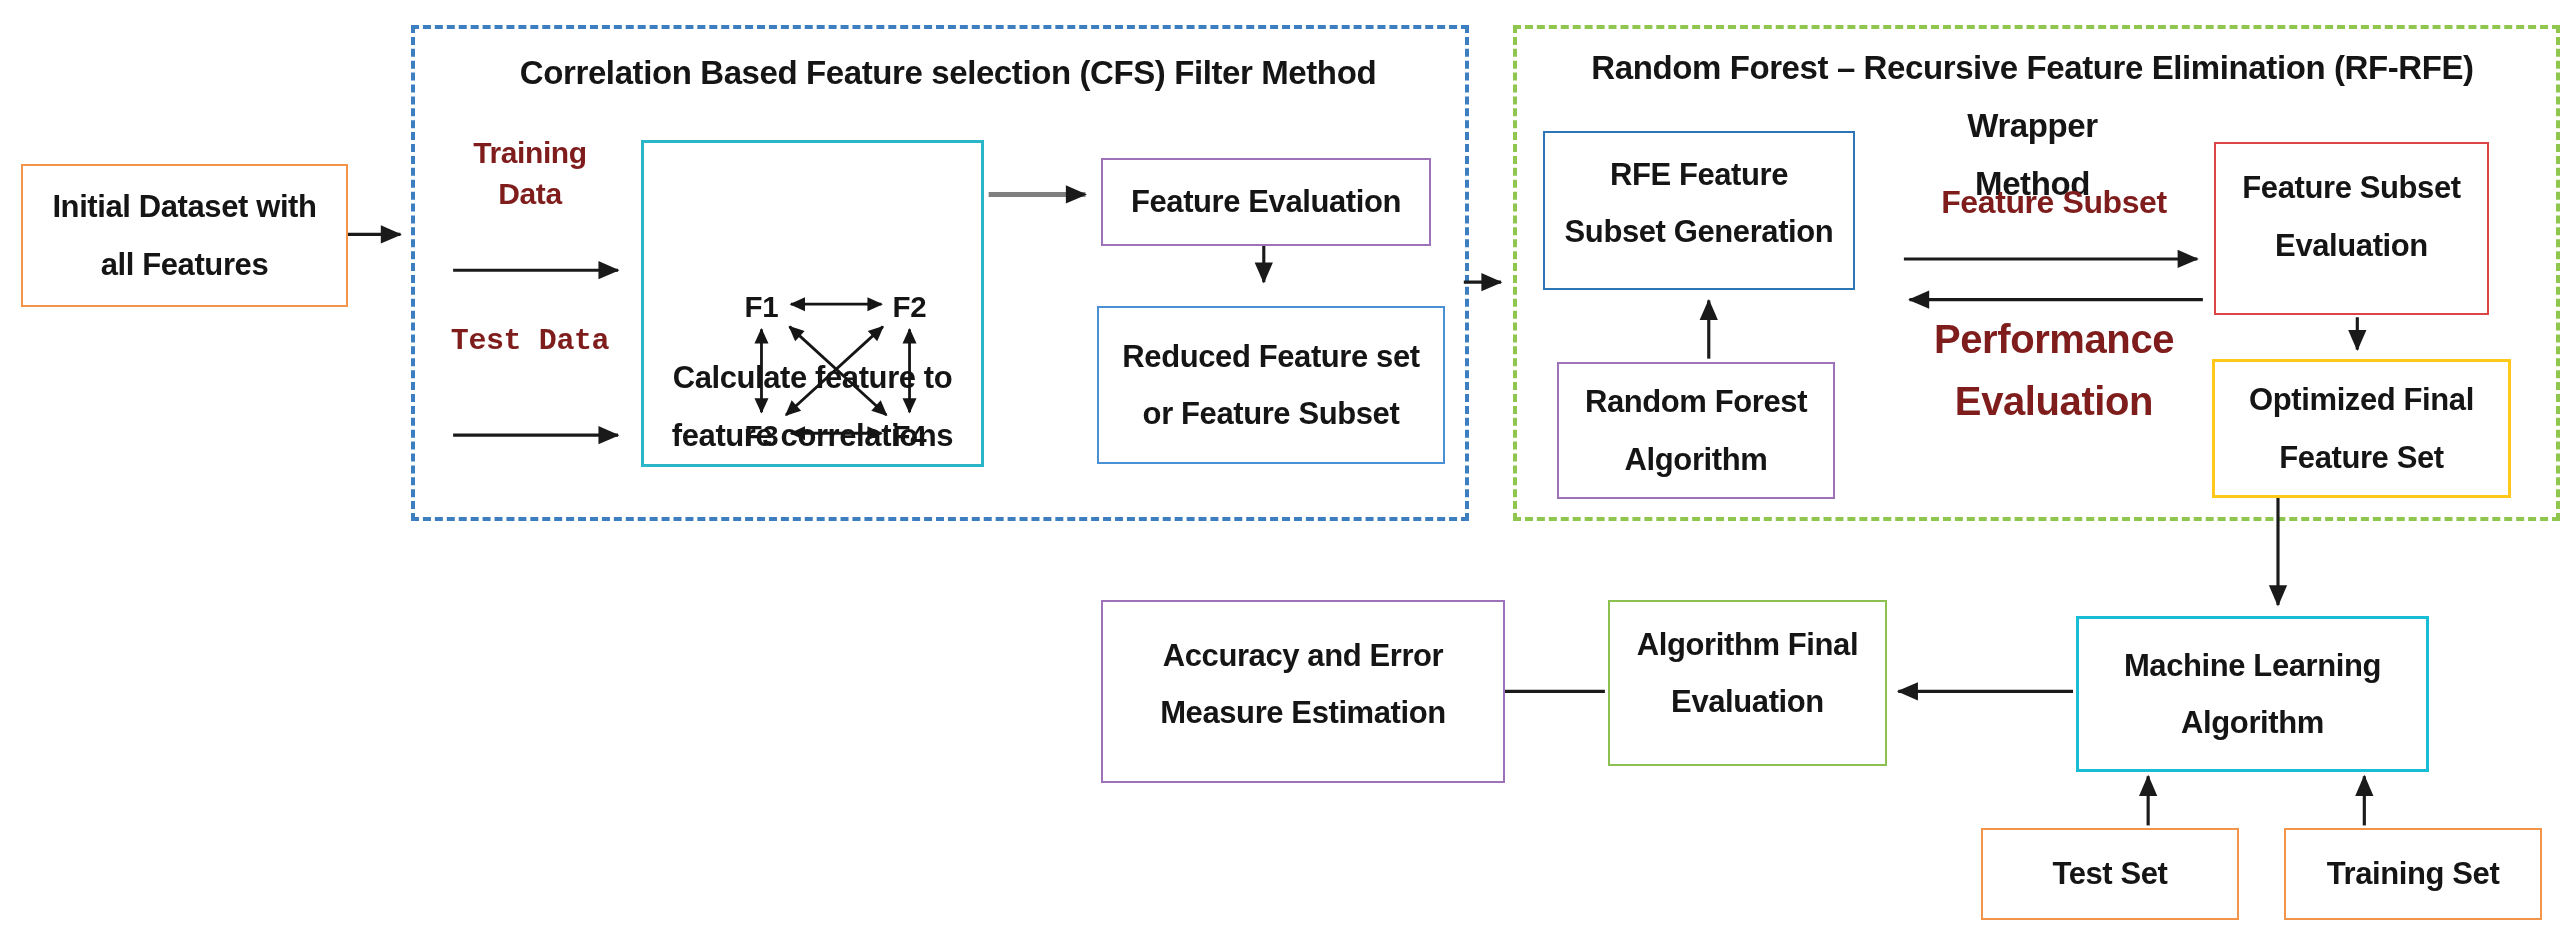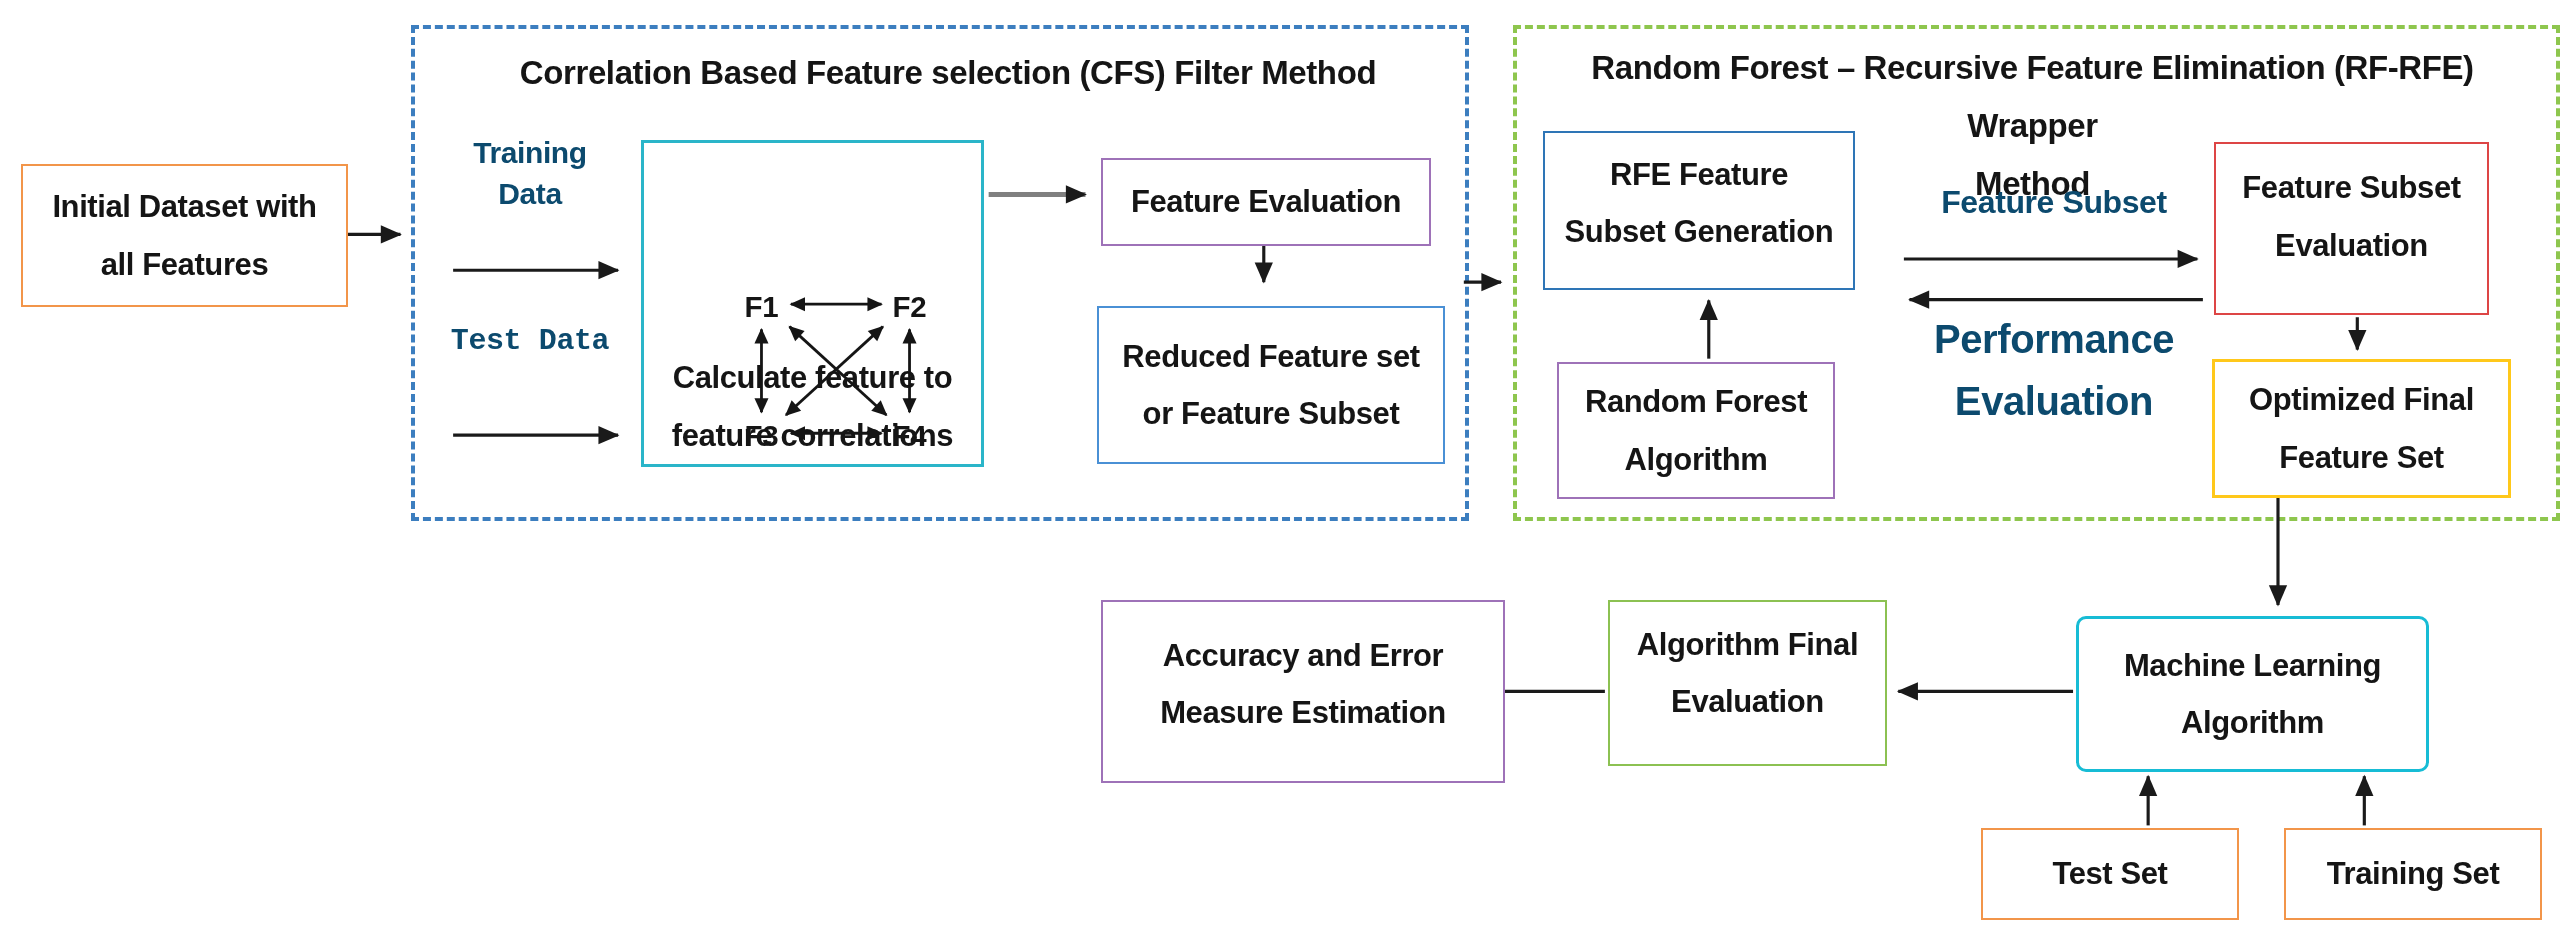--- a/index.html
+++ b/index.html
@@ -16,41 +16,41 @@
   }
   .cfs-title{left:444px;top:44px;width:1008px;}
   .rfe-title{left:1534px;top:39px;width:997px;}
   .box{
     position:absolute;z-index:10;background:#ffffff;display:flex;align-items:center;justify-content:center;
     text-align:center;font-weight:bold;white-space:pre-line;letter-spacing:-0.4px;color:#151515;
     font-size:31px;line-height:1.85;
   }
   .lbl{
     position:absolute;z-index:3;font-weight:bold;text-align:center;white-space:pre-line;
-    letter-spacing:-0.4px;color:#0c4a6e;
+    letter-spacing:-0.4px;color:#7f1d1d;
   }
   .b-orange{border:2.8px solid #F2954A;}
   .b-cyan{border:3.5px solid #2AB5C9;}
   .b-purple{border:2.8px solid #9E72B8;}
   .b-blue{border:2.8px solid #4A90D5;}
   .b-darkblue{border:2.8px solid #2E75B6;}
   .b-red{border:2.8px solid #DD4545;}
   .b-yellow{border:3.5px solid #FFC81A;}
   .b-brightcyan{border:3.5px solid #17BCD5;}
   .b-green{border:2.8px solid #8CC152;}
 
   .box-initial{left:21px;top:164px;width:323px;height:139px;}
   .box-calc{left:641px;top:140px;width:343px;height:327px;align-items:flex-end;padding-top:18px;box-sizing:border-box;}
   .box-feval{left:1101px;top:158px;width:326px;height:84px;}
   .box-reduced{left:1097px;top:306px;width:344px;height:154px;}
   .box-rfegen{left:1543px;top:131px;width:312px;height:159px;align-items:flex-start;padding-top:12.6px;box-sizing:border-box;}
   .box-rfalgo{left:1557px;top:362px;width:274px;height:133px;}
   .box-fseval{left:2214px;top:142px;width:275px;height:173px;align-items:flex-start;padding-top:15.4px;box-sizing:border-box;}
   .box-opt{left:2212px;top:359px;width:293px;height:133px;}
-  .box-ml{left:2076px;top:616px;width:347px;height:150px;border-radius:10px;}
+  .box-ml{left:2076px;top:616px;width:347px;height:150px;}
   .box-afe{left:1608px;top:600px;width:279px;height:166px;align-items:flex-start;padding-top:14px;box-sizing:border-box;}
   .box-acc{left:1101px;top:600px;width:404px;height:183px;align-items:flex-start;padding-top:25px;box-sizing:border-box;}
   .box-testset{left:1981px;top:828px;width:254px;height:88px;}
   .box-trainingset{left:2284px;top:828px;width:254px;height:88px;}
 
   .lbl-training{left:435px;top:132px;width:190px;font-size:30px;line-height:1.38;}
   .lbl-testdata{left:435px;top:324px;width:190px;font-size:30px;font-family:Liberation Mono, monospace;}
   .lbl-fsubset{left:1889px;top:184px;width:330px;font-size:32px;}
   .lbl-perf{left:1889px;top:308px;width:330px;font-size:40px;line-height:1.55;}
 

